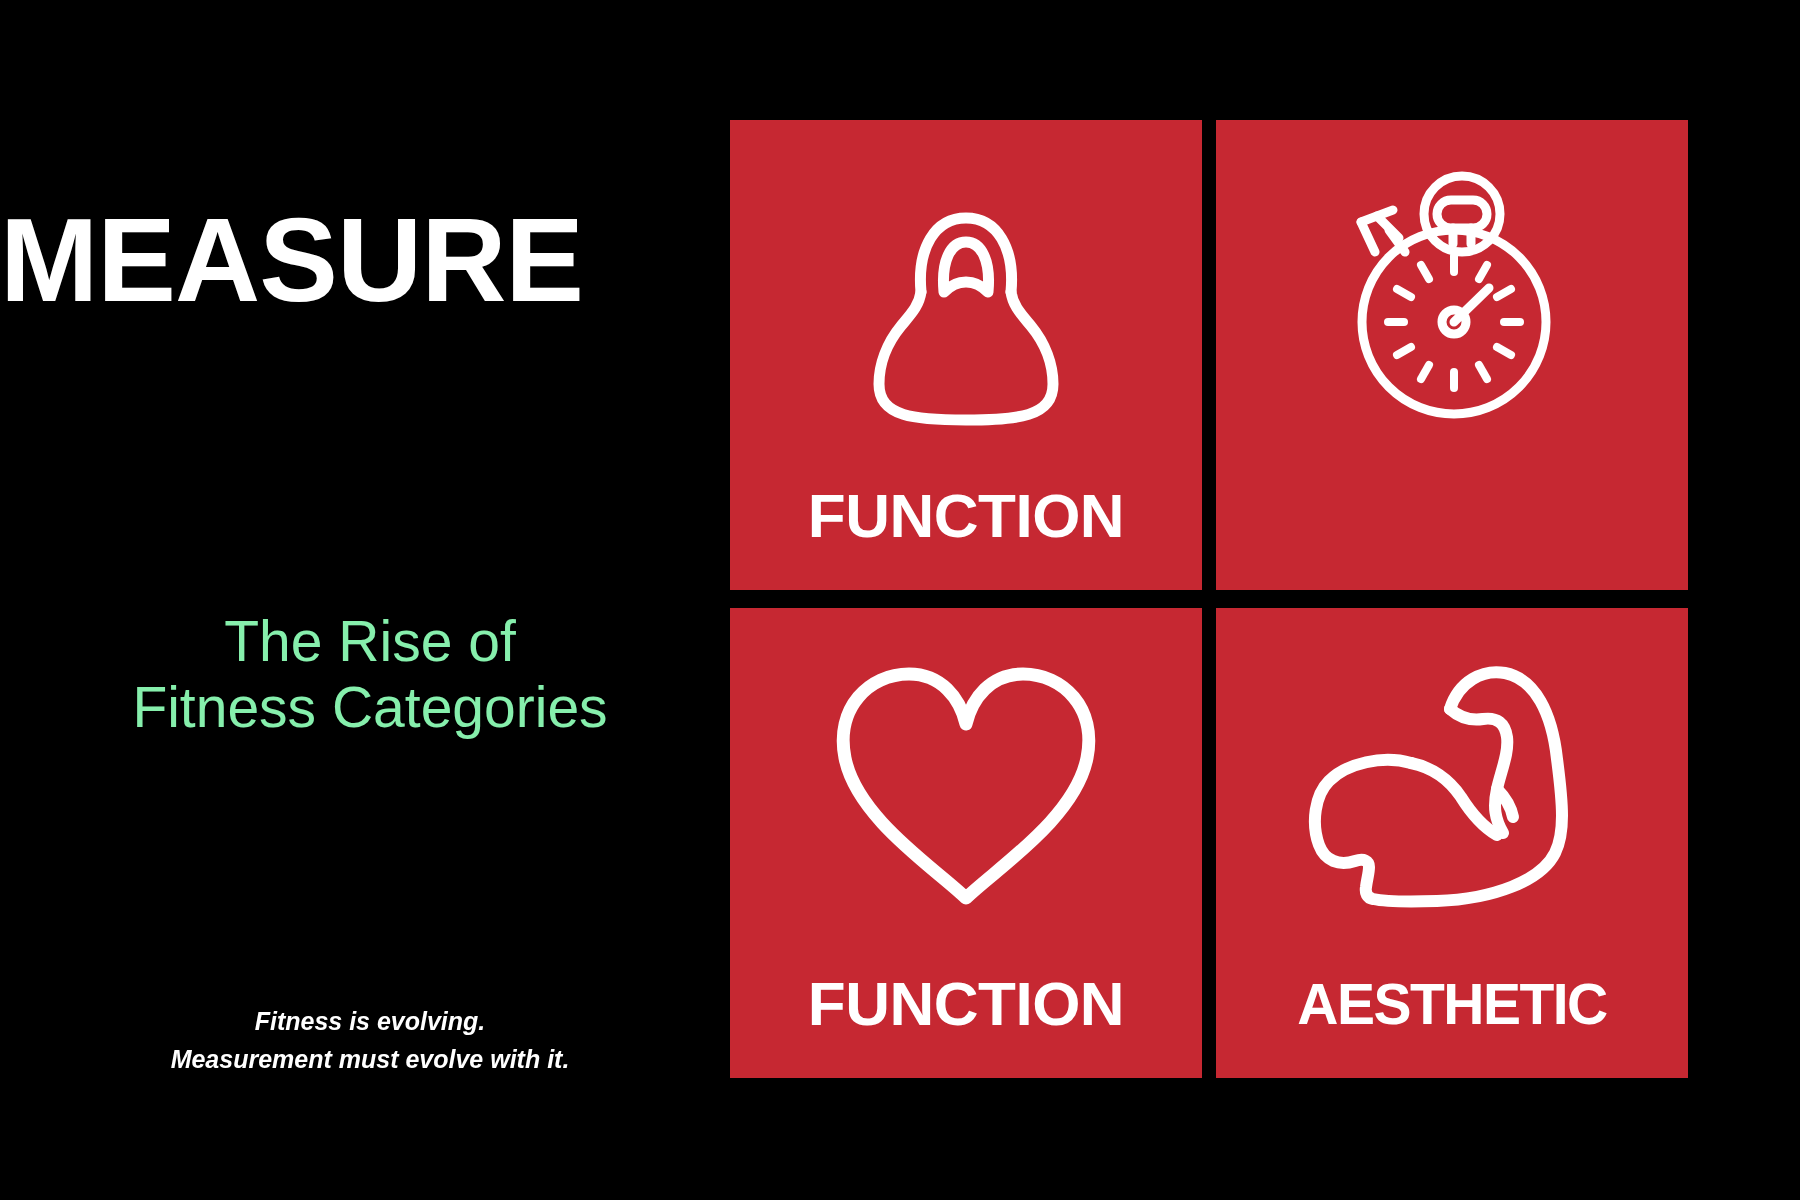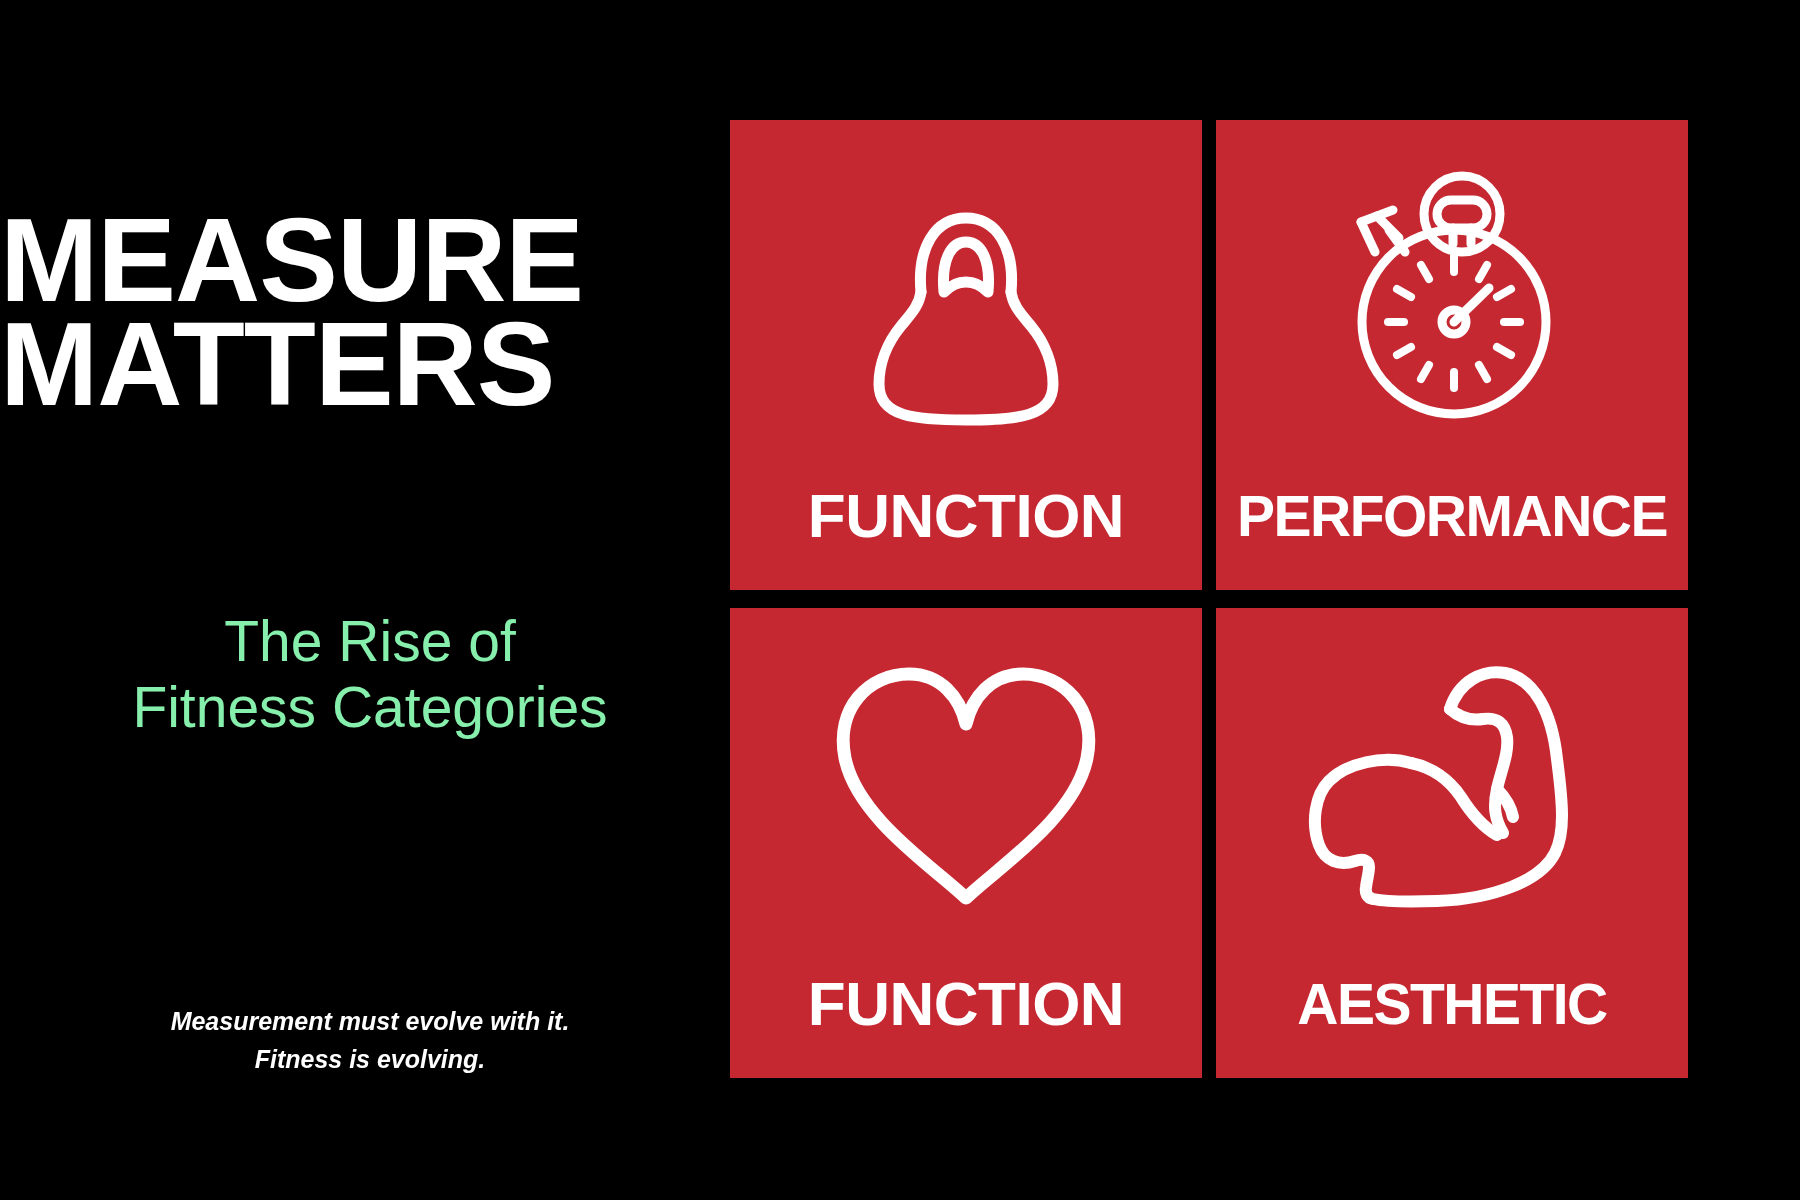--- a/index.html
+++ b/index.html
@@ -128,31 +128,30 @@
 </style>
 </head>
 <body>
 
 <div id="stage">
 
   <div id="left-panel">
 
     <div id="headline">
       <span class="hl-line">MEASURE</span>
-      <span class="hl-line">MATTERS</span>
     </div>
 
     <div id="subtitle">
       <span class="sub-line">The Rise of</span>
       <span class="sub-line">Fitness Categories</span>
     </div>
 
     <div id="caption">
+      <span class="cap-line">Fitness is evolving.</span>
       <span class="cap-line">Measurement must evolve with it.</span>
-      <span class="cap-line">Fitness is evolving.</span>
     </div>
 
   </div>
 
   <div id="tile-grid">
 
     <div class="tile">
       <div class="tile-icon">
         <svg width="230" height="250" viewBox="0 0 230 250" fill="none" stroke="#ffffff" stroke-width="11" stroke-linecap="round" stroke-linejoin="round">
 
@@ -204,21 +203,20 @@
             <path d="M70 181 L84 173"></path>
             <path d="M61 148 L77 148"></path>
             <path d="M70 115 L84 123"></path>
             <path d="M94 91 L102 105"></path>
           </g>
 
           <path d="M127 148 L162 114" stroke-width="9"></path>
           <circle cx="127" cy="148" r="12"></circle>
         </svg>
       </div>
-      <div class="tile-label tight">PERFORMANCE</div>
     </div>
 
     <div class="tile">
       <div class="tile-icon">
         <svg width="270" height="250" viewBox="0 0 270 250" fill="none" stroke="#ffffff" stroke-width="13" stroke-linecap="round" stroke-linejoin="round">
           <path d="M135 236
                    C104 206 26 156 14 96
                    C4 46 38 12 78 12
                    C110 12 129 36 135 62
                    C141 36 160 12 192 12

